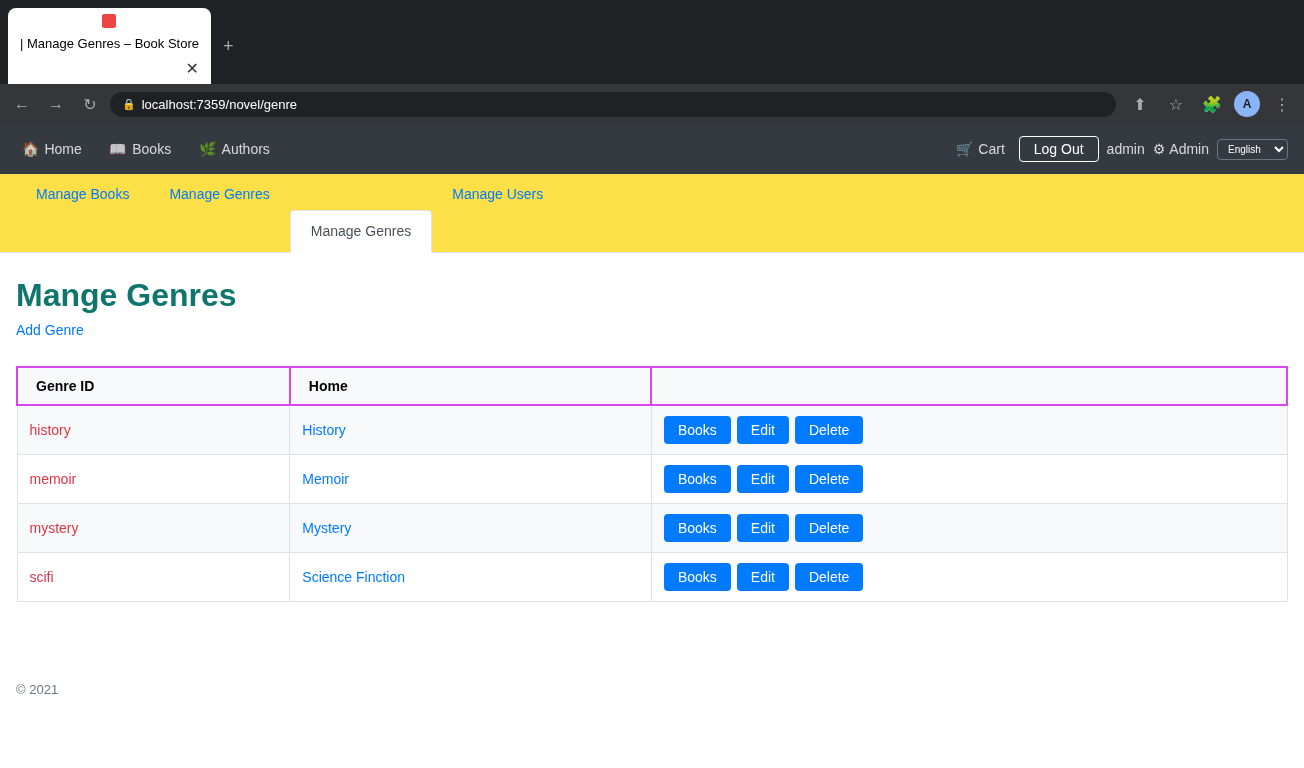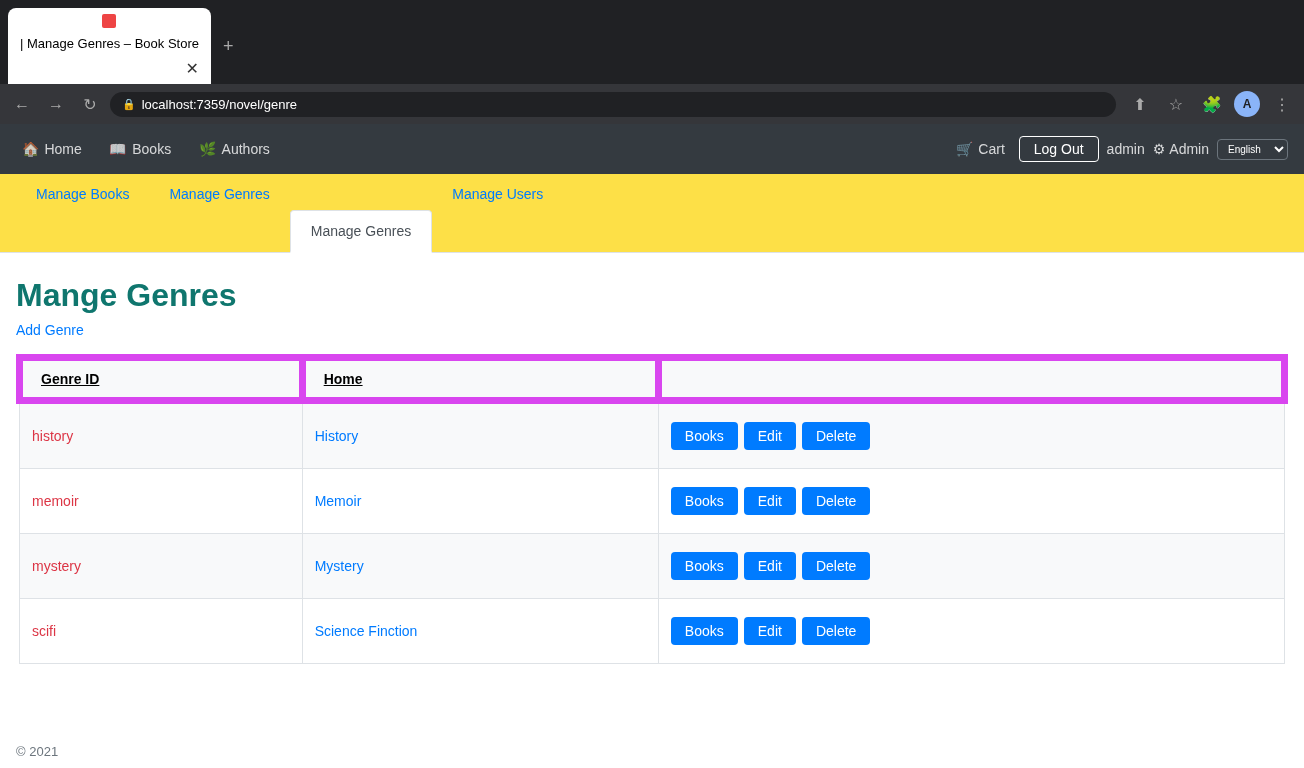--- a/index.html
+++ b/index.html
@@ -204,41 +204,40 @@
       font-size: 32px;
       font-weight: bold;
       color: #0f766e;
       margin-bottom: 8px;
     }
     .add-link {
       color: #007bff;
       font-size: 14px;
       text-decoration: none;
       display: inline-block;
-      margin-bottom: 16px;
+      margin-bottom: 28px;
     }
 
     
     .genre-table {
       width: 100%;
       border-collapse: collapse;
       border: 1px solid #dee2e6;
     }
     .genre-table th {
       background: #f8f9fa;
-      border: 7px solid #d946ef;
+      border: 2px solid #d946ef;
       padding: 10px 18px;
       text-align: left;
       font-size: 14px;
       font-weight: bold;
-      text-decoration: underline;
     }
     .genre-table td {
       border: 1px solid #dee2e6;
-      padding: 18px 12px;
+      padding: 10px 12px;
       font-size: 14px;
     }
     .genre-table tr:nth-child(odd) td { background: #f8f9fa; }
     .genre-table tr:nth-child(even) td { background: #fff; }
     .genre-id-cell { color: #dc3545; }
     .genre-name-cell { color: #007bff; }
     .action-cell {
       display: flex;
       gap: 6px;
       align-items: center;

